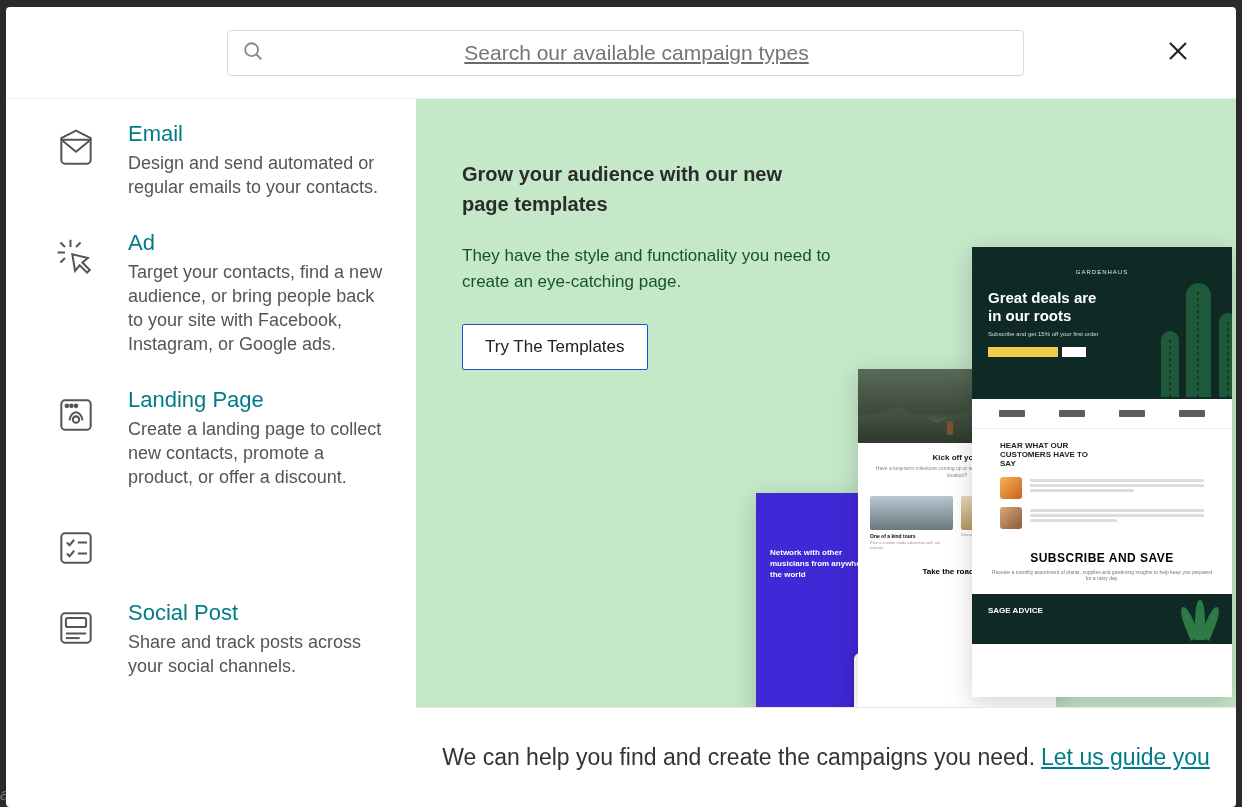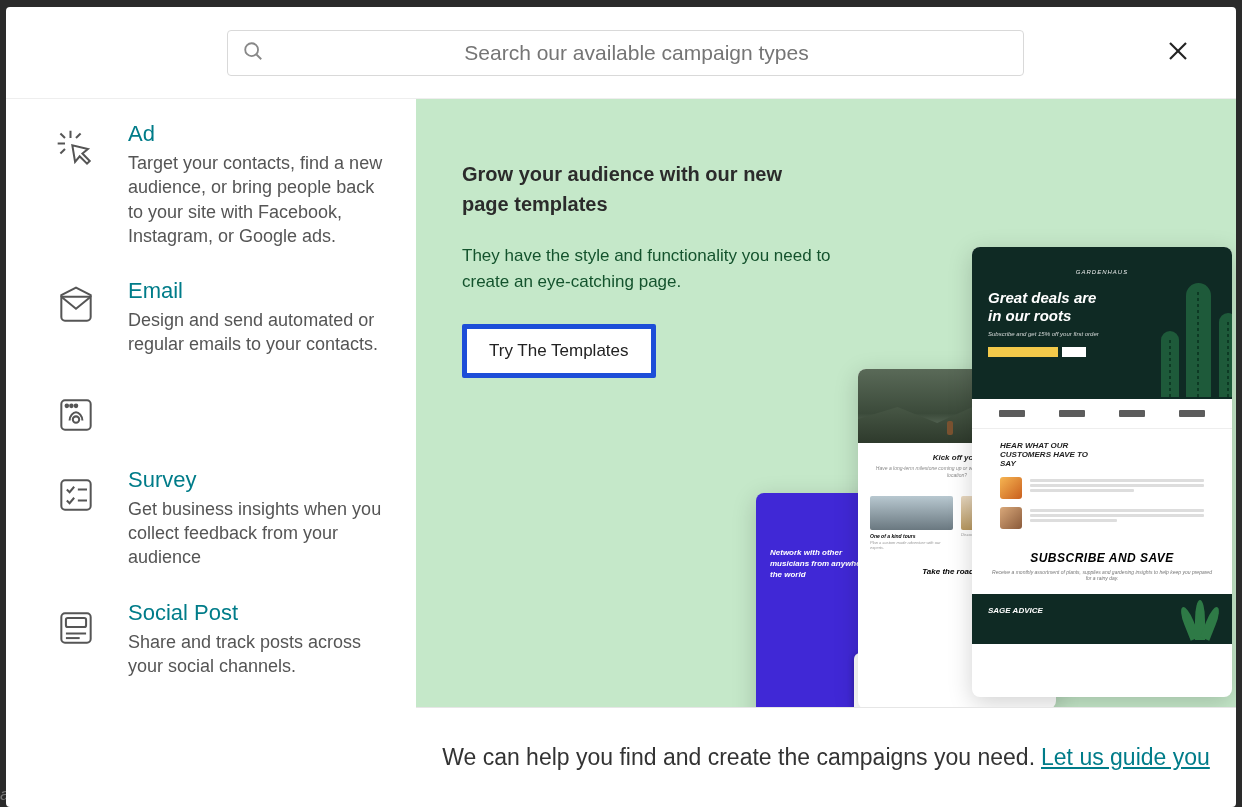--- a/index.html
+++ b/index.html
@@ -43,20 +43,21 @@
   }
   .search-box svg { flex-shrink: 0; }
   .search-input {
     flex: 1;
     border: none;
     outline: none;
     font-size: 21px;
     color: #6a6a6a;
     text-align: center;
     background: transparent;
+    text-decoration: underline;
   }
   .close-btn {
     position: absolute;
     right: 44px;
     top: 50%;
     transform: translateY(-50%);
     width: 28px;
     height: 28px;
     cursor: pointer;
     display: flex;
@@ -123,42 +124,41 @@
   }
   .promo-body {
     font-size: 17px;
     color: #14532d;
     max-width: 370px;
     line-height: 1.55;
     margin-bottom: 28px;
   }
   .promo-btn {
     display: inline-block;
-    border: 5px solid #1d4ed8;
+    border: 1px solid #1d4ed8;
     background: #fff;
     padding: 12px 22px;
     font-size: 17px;
     color: #222;
     cursor: pointer;
     border-radius: 2px;
   }
   .mockups {
     position: absolute;
     right: -10px;
     bottom: -20px;
     width: 520px;
     height: 480px;
   }
   .mock {
     position: absolute;
     background: #fff;
     box-shadow: 0 6px 24px rgba(0,0,0,0.18);
-    border-radius: 8px;
+    border-radius: 0;
     overflow: hidden;
-    font-style: italic;
   }
   .mock-c {
     width: 260px;
     height: 450px;
     right: 14px;
     top: 0;
     z-index: 3;
     font-size: 7px;
   }
   .mock-c .hero {
@@ -290,74 +290,74 @@
     </div>
   </div>
 
   <div class="body">
 
     <div class="sidebar">
 
       <div class="campaign-item">
         <div class="campaign-icon">
           <svg viewBox="0 0 48 48" fill="none" stroke="#555" stroke-width="2.2">
+            <path d="M8 14 h32 v22 a4 4 0 0 1 -4 4 H12 a4 4 0 0 1 -4 -4 Z"></path>
+            <path d="M8 14 l16 13 l16 -13"></path>
+            <path d="M8 14 v-2 l16 -8 l16 8 v2"></path>
+          </svg>
+        </div>
+        <div class="campaign-text">
+          <div class="campaign-title">Email</div>
+          <div class="campaign-desc">Design and send automated or regular emails to your contacts.</div>
+        </div>
+      </div>
+
+      <div class="campaign-item">
+        <div class="campaign-icon">
+          <svg viewBox="0 0 48 48" fill="none" stroke="#555" stroke-width="2.2">
             <path d="M20 20 l3 18 l5 -6 l8 8 l3 -3 l-8 -8 l6 -5 Z"></path>
             <line x1="18" y1="4" x2="18" y2="12"></line>
             <line x1="4" y1="18" x2="12" y2="18"></line>
             <line x1="7" y1="7" x2="12" y2="12"></line>
             <line x1="29" y1="7" x2="24" y2="12"></line>
             <line x1="7" y1="29" x2="12" y2="24"></line>
           </svg>
         </div>
         <div class="campaign-text">
           <div class="campaign-title">Ad</div>
           <div class="campaign-desc">Target your contacts, find a new audience, or bring people back to your site with Facebook, Instagram, or Google ads.</div>
-        </div>
-      </div>
-
-      <div class="campaign-item">
-        <div class="campaign-icon">
-          <svg viewBox="0 0 48 48" fill="none" stroke="#555" stroke-width="2.2">
-            <path d="M8 14 h32 v22 a4 4 0 0 1 -4 4 H12 a4 4 0 0 1 -4 -4 Z"></path>
-            <path d="M8 14 l16 13 l16 -13"></path>
-            <path d="M8 14 v-2 l16 -8 l16 8 v2"></path>
-          </svg>
-        </div>
-        <div class="campaign-text">
-          <div class="campaign-title">Email</div>
-          <div class="campaign-desc">Design and send automated or regular emails to your contacts.</div>
         </div>
       </div>
 
       <div class="campaign-item">
         <div class="campaign-icon">
           <svg viewBox="0 0 48 48" fill="none" stroke="#555" stroke-width="2.2">
             <rect x="8" y="8" width="32" height="32" rx="4"></rect>
             <circle cx="14" cy="14" r="1.4" fill="#555"></circle>
             <circle cx="19" cy="14" r="1.4" fill="#555"></circle>
             <circle cx="24" cy="14" r="1.4" fill="#555"></circle>
             <path d="M17 30 c0 -5 4 -9 7 -9 s7 4 7 9"></path>
             <circle cx="24" cy="29" r="3.5"></circle>
           </svg>
         </div>
+        <div class="campaign-text">
+          <div class="campaign-title">Landing Page</div>
+          <div class="campaign-desc">Create a landing page to collect new contacts, promote a product, or offer a discount.</div>
+        </div>
       </div>
 
       <div class="campaign-item">
         <div class="campaign-icon">
           <svg viewBox="0 0 48 48" fill="none" stroke="#555" stroke-width="2.2">
             <rect x="8" y="8" width="32" height="32" rx="4"></rect>
             <path d="M14 18 l3 3 l5 -6"></path>
               <line x1="26" y1="18" x2="36" y2="18"></line>
             <path d="M14 30 l3 3 l5 -6"></path>
               <line x1="26" y1="30" x2="36" y2="30"></line>
           </svg>
-        </div>
-        <div class="campaign-text">
-          <div class="campaign-title">Survey</div>
-          <div class="campaign-desc">Get business insights when you collect feedback from your audience</div>
         </div>
       </div>
 
       <div class="campaign-item">
         <div class="campaign-icon">
           <svg viewBox="0 0 48 48" fill="none" stroke="#555" stroke-width="2.2">
             <rect x="8" y="8" width="32" height="32" rx="4"></rect>
             <rect x="13" y="13" width="22" height="10" rx="2"></rect>
             <line x1="13" y1="30" x2="35" y2="30"></line>
             <line x1="13" y1="35" x2="28" y2="35"></line>

